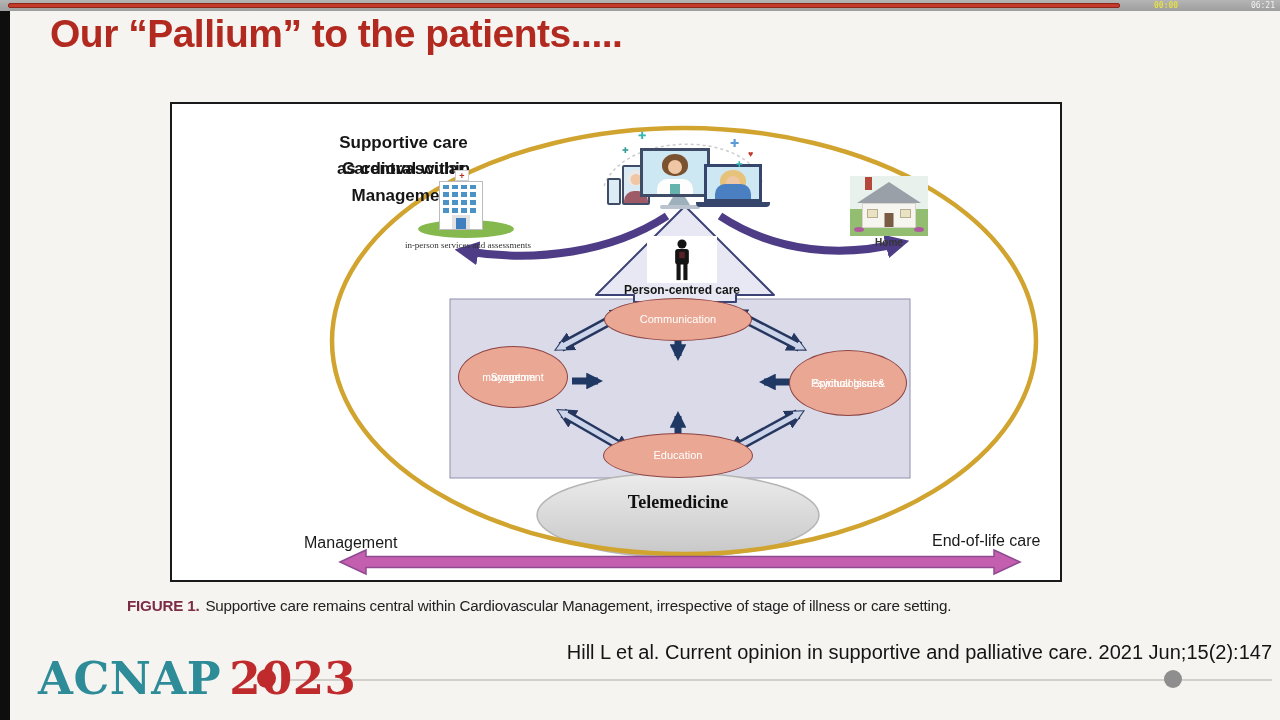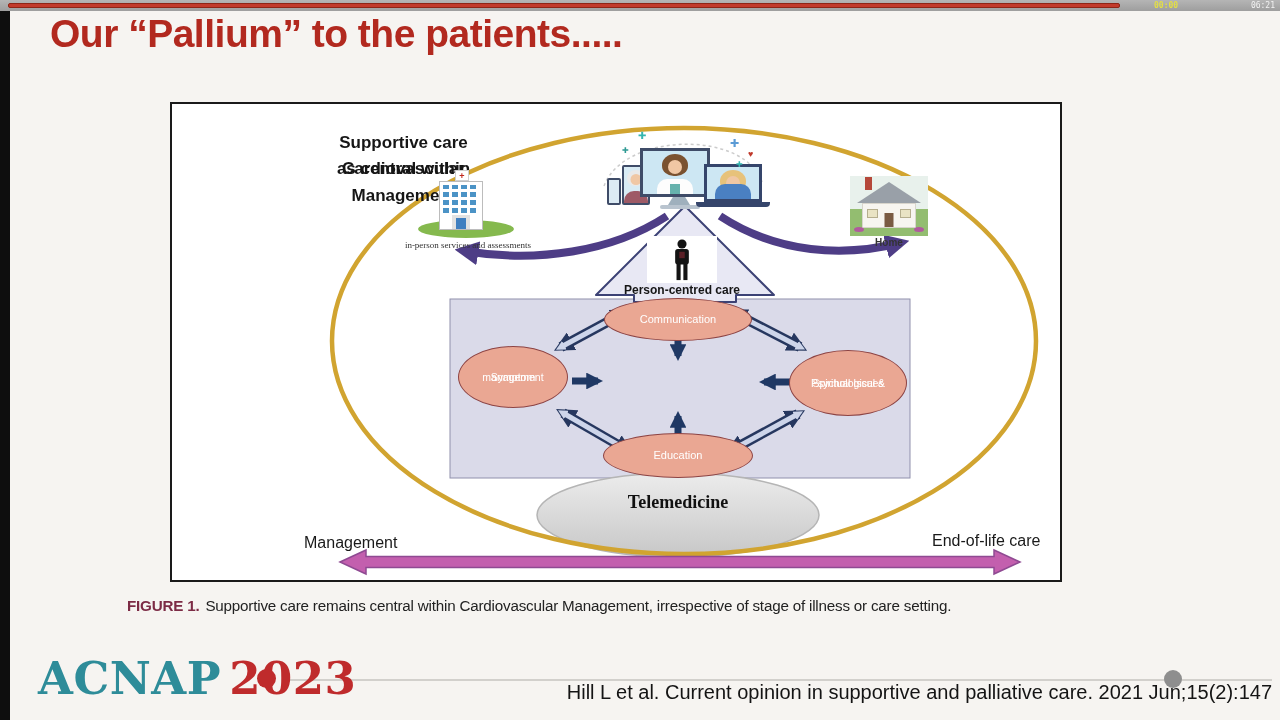--- a/index.html
+++ b/index.html
@@ -79,21 +79,21 @@
   .home-label { left:678px; top:133px; width:78px; text-align:center; font-size:10px; font-weight:bold; color:#333; }
 
   
   .person-box { left:475px; top:132px; width:70px; height:47px; background:#fff; display:flex; align-items:center; justify-content:center; }
   .person-box svg { position:static; }
   .person-label { left:440px; top:179px; width:140px; text-align:center; font-size:12px; font-weight:bold; color:#161616; }
 
   
   .fig-caption { position:absolute; left:127px; top:597px; width:1010px; font-size:15.5px; color:#222; letter-spacing:-0.2px; transform:scaleX(0.98); transform-origin:left; }
   .fig-caption .cap-label { font-weight:bold; color:#7c2b45; margin-right:6px; }
-  .citation { position:absolute; right:8px; top:641px; font-size:20px; color:#141414;margin-top:40px; }
+  .citation { position:absolute; right:8px; top:641px; font-size:20px; color:#141414; }
   .footer-line { position:absolute; left:282px; top:679px; width:990px; height:2px; background:#d2d0cc; }
   .brand { position:absolute; left:38px; top:652px; font-family:"DejaVu Serif", serif; font-size:45px; letter-spacing:0.5px; }
   .brand-acnap { font-weight:900; color:#2e8c99; }
   .brand-year { font-weight:700; color:#bf2b2c; margin-left:8px; }
   .dot { position:absolute; border-radius:50%; }
   .dot-red { left:257px; top:669px; width:19px; height:19px; background:#bf2b2c; }
   .dot-gray { left:1164px; top:670px; width:18px; height:18px; background:#8e8e8e; }
 </style>
 </head>
 <body>

